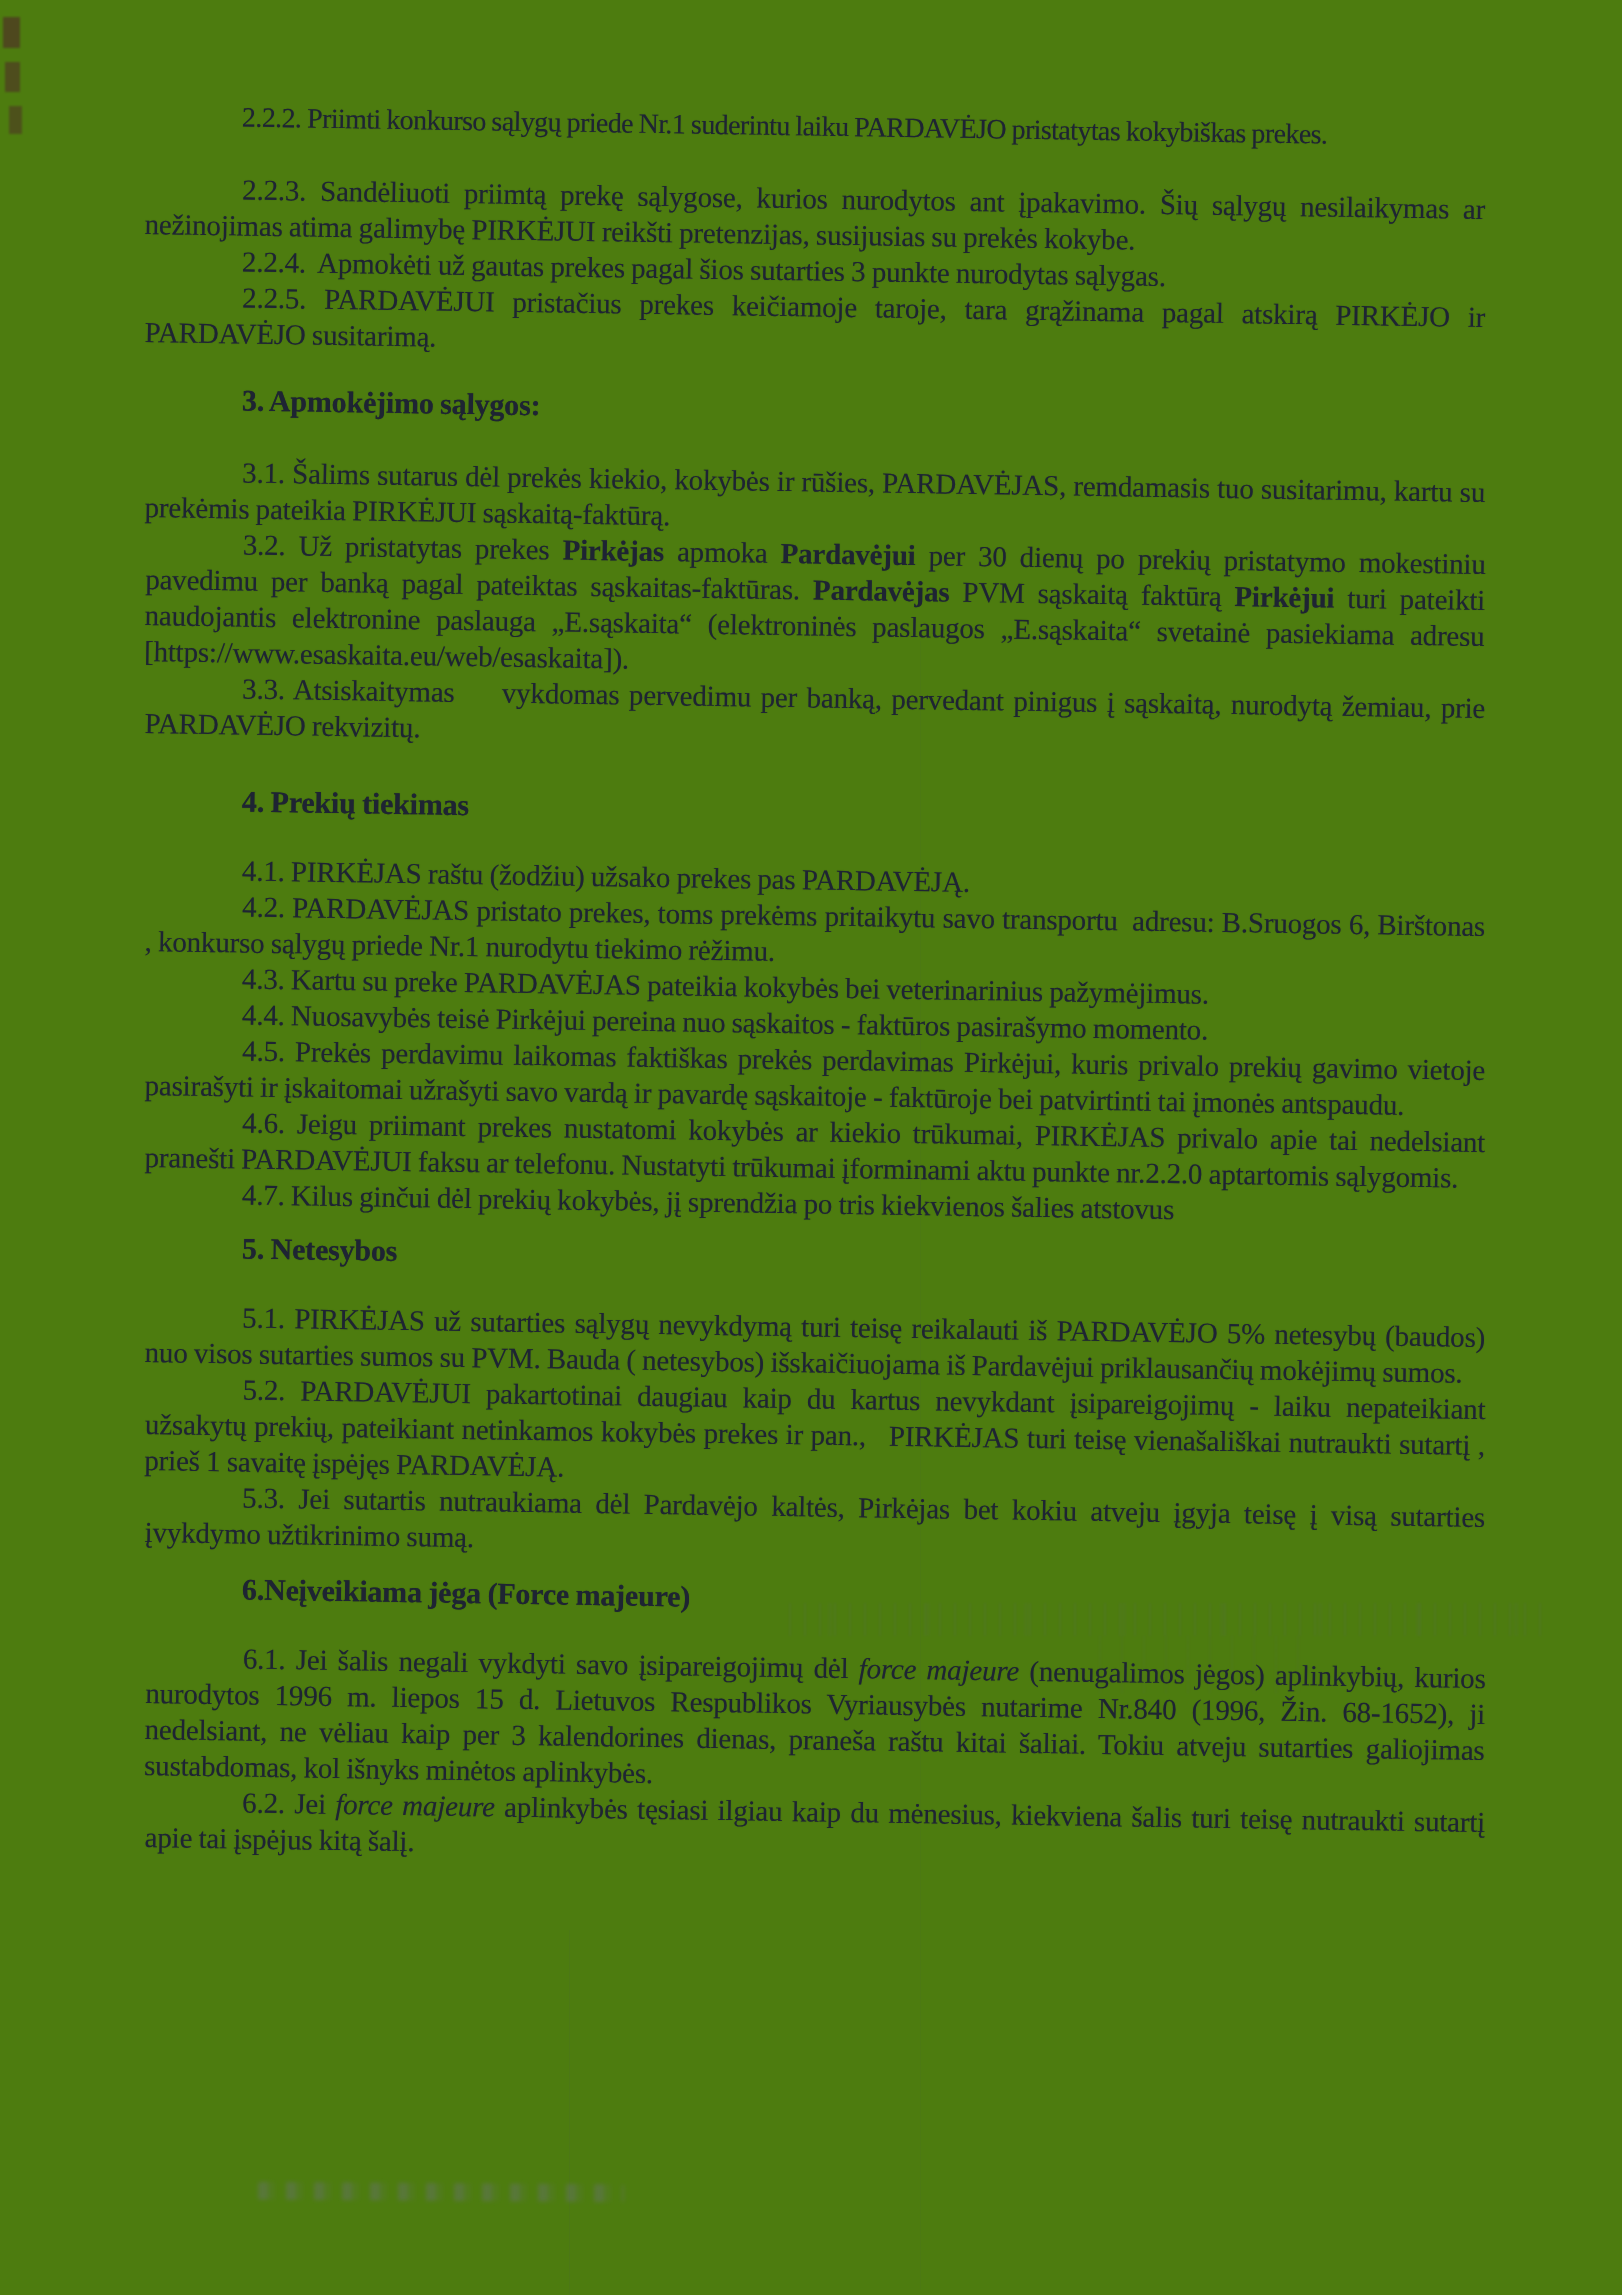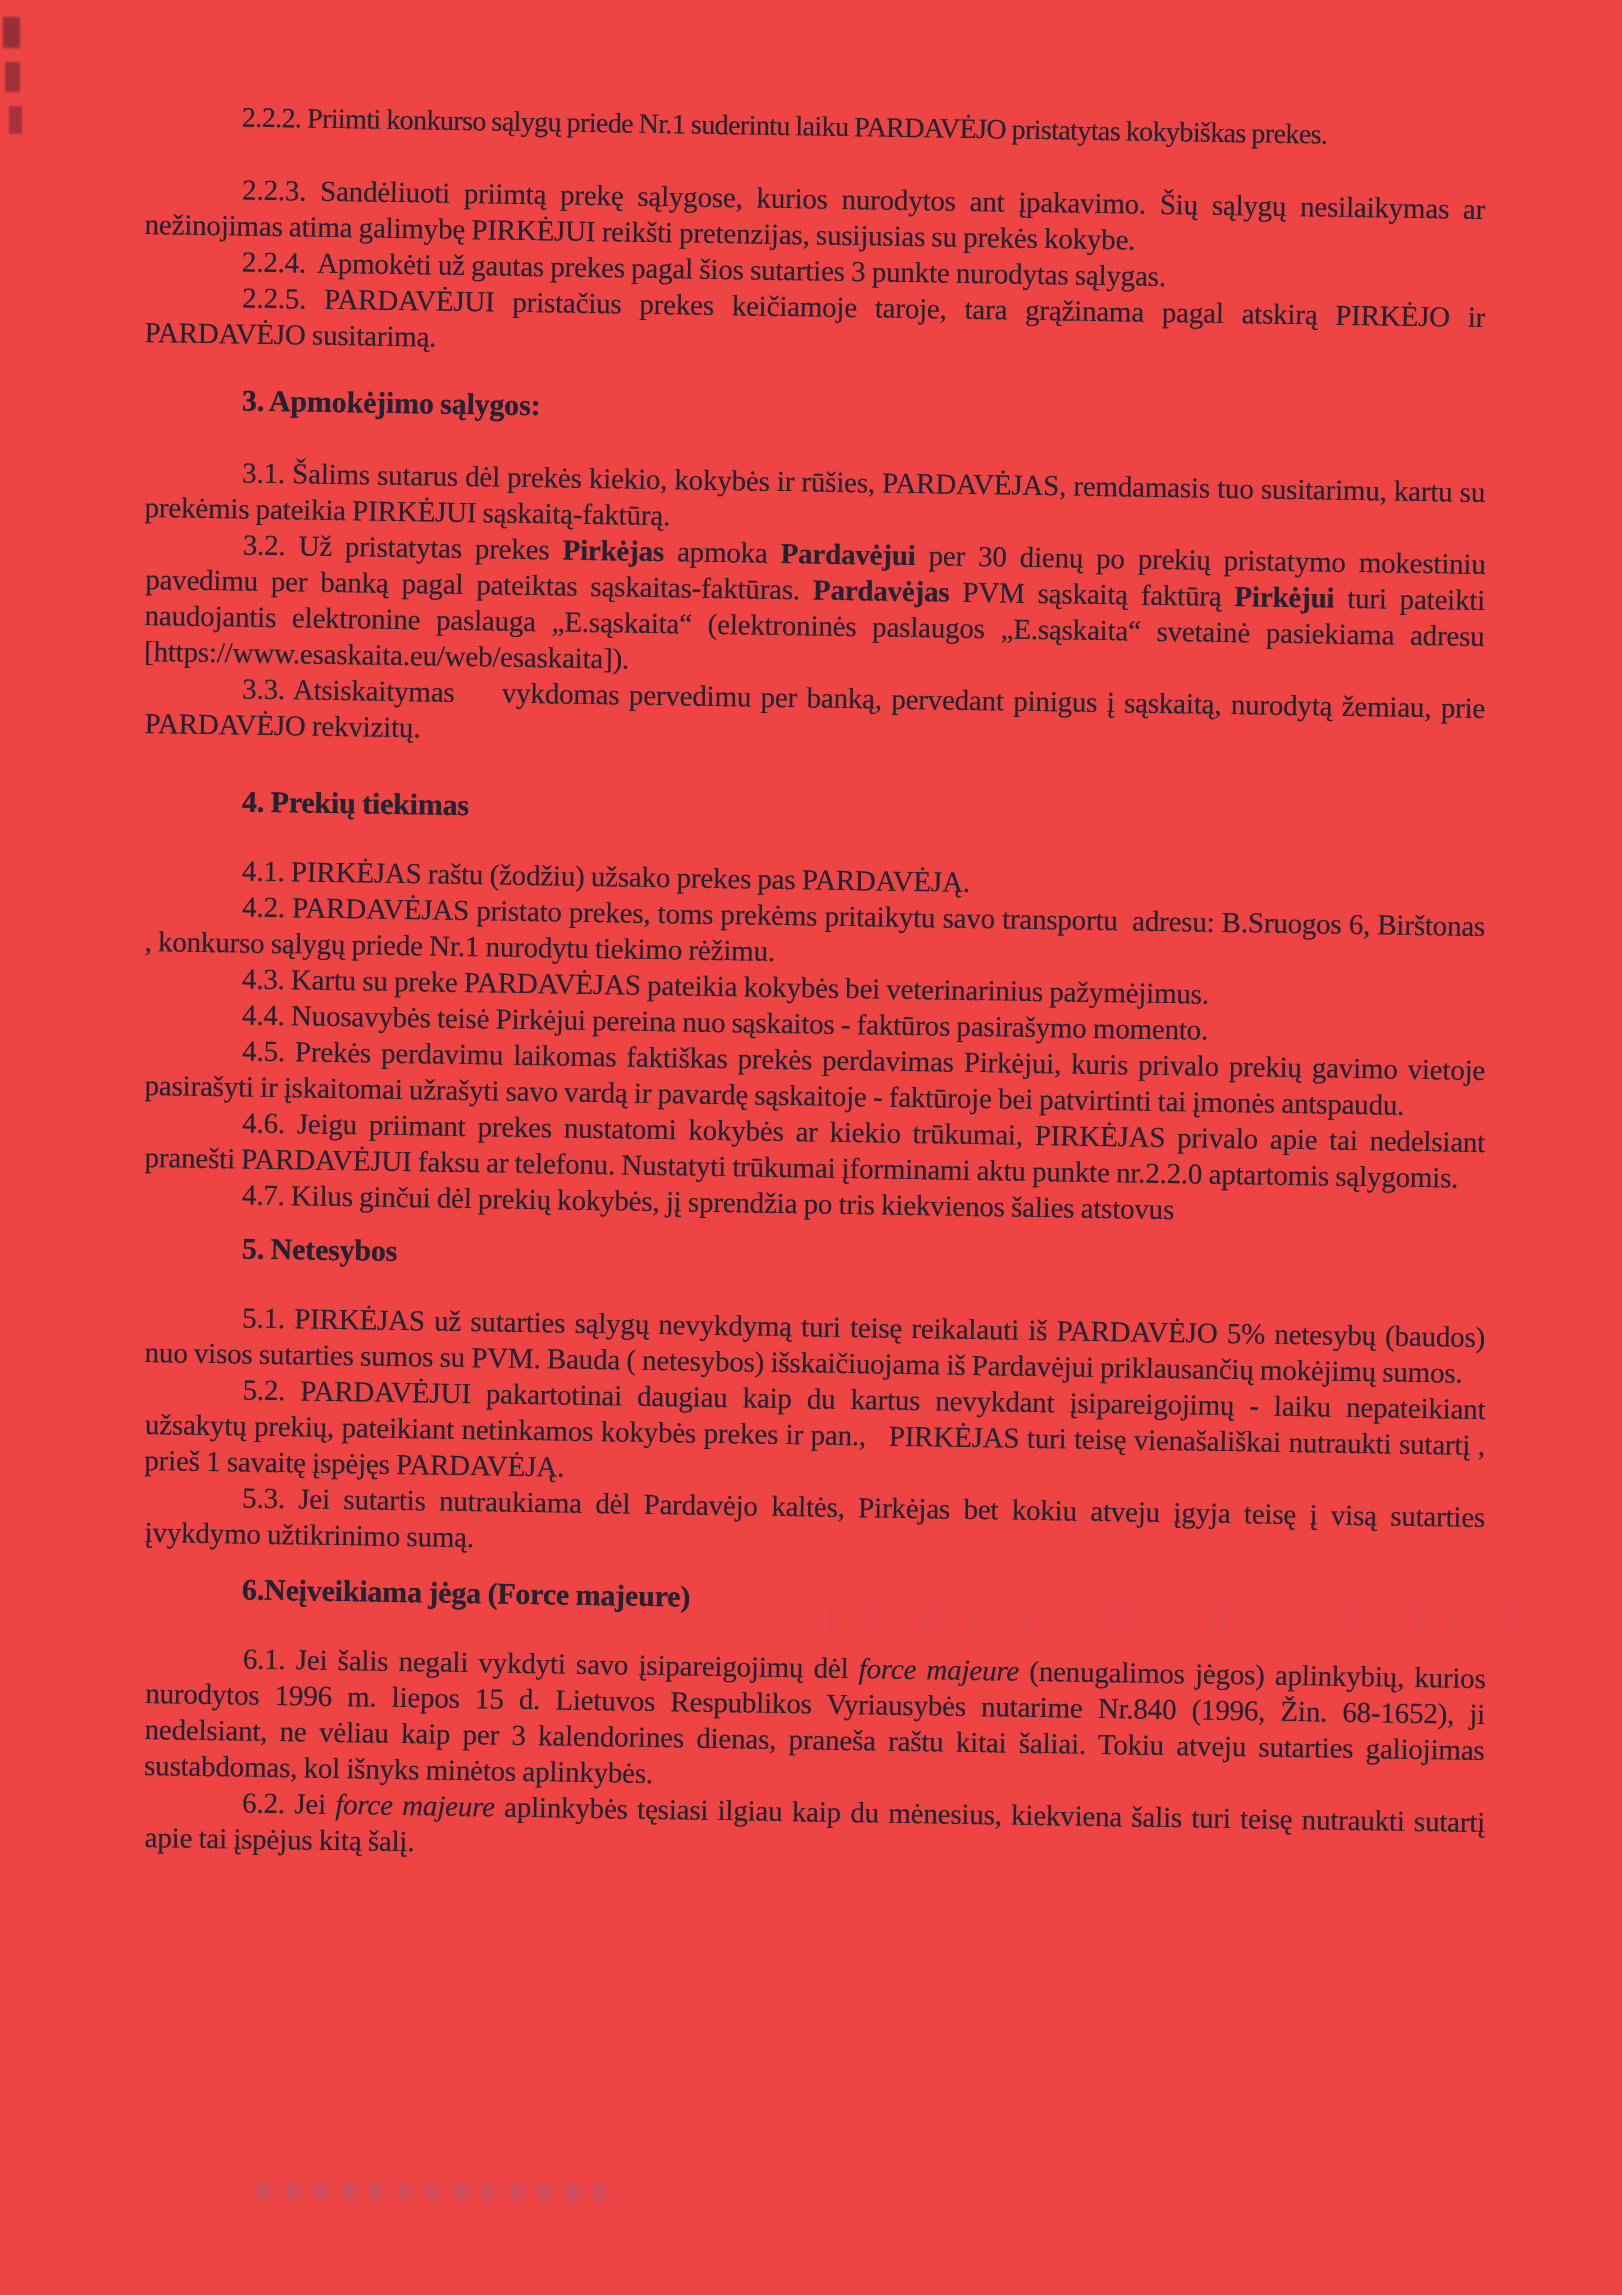--- a/index.html
+++ b/index.html
@@ -5,21 +5,21 @@
 <style>
   html, body {
     margin: 0;
     padding: 0;
     background: #ffffff;
   }
   .page {
     position: relative;
     width: 1623px;
     height: 2295px;
-    background: #ef4444;
+    background: #4d7c0f;
     overflow: hidden;
     font-family: "Liberation Serif", "DejaVu Serif", serif;
     color: #1e2433;
   }
   .content {
     position: absolute;
     left: 145px;
     top: 98px;
     width: 1340px;
   }

